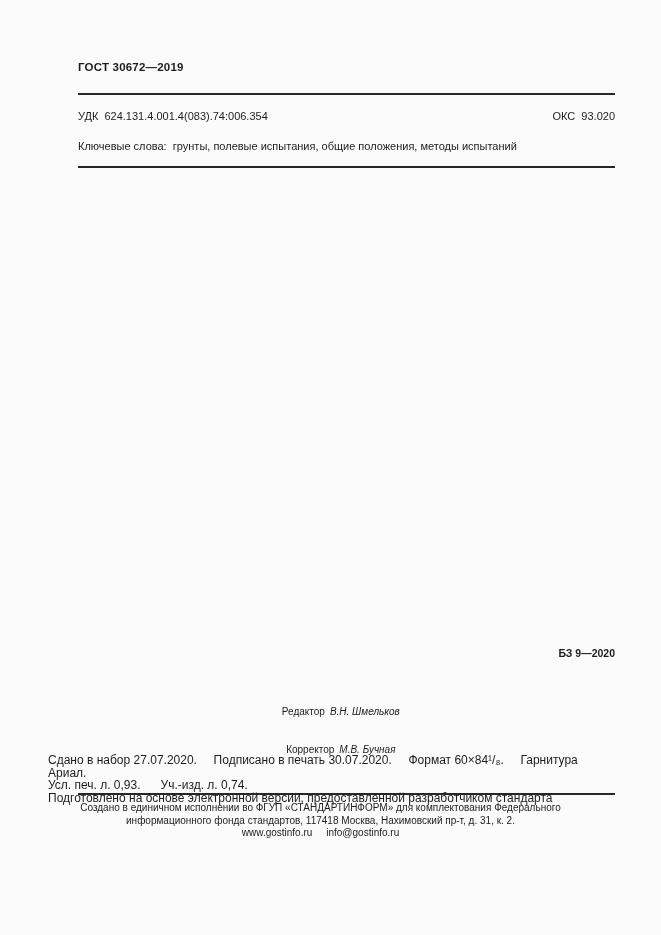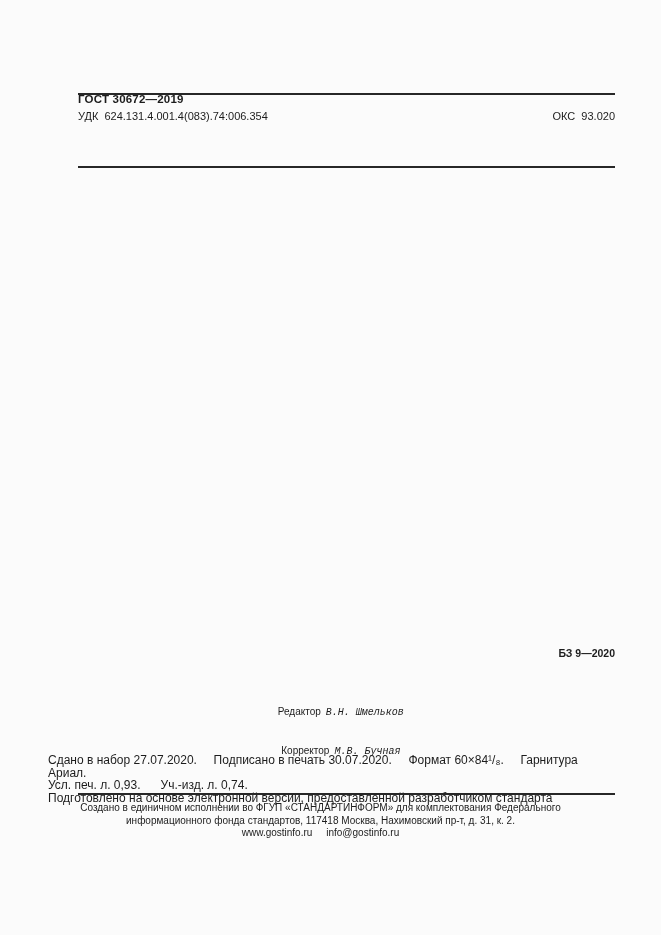--- a/index.html
+++ b/index.html
@@ -13,21 +13,20 @@
     font-family: "Liberation Sans", "DejaVu Sans", sans-serif;
     overflow: hidden;
   }
   .abs { position: absolute; }
 
   .doc-code {
     left: 78px; top: 61px;
     font-size: 11.5px; font-weight: bold;
     letter-spacing: 0.2px;
     white-space: pre;
-    margin-top: 32px;
   }
   .rule {
     left: 78px; width: 537px; height: 2px;
     background: #272727;
   }
   .rule-1 { top: 93px; }
   .rule-2 { top: 166px; }
   .rule-3 { top: 793px; }
 
   .udk-row {
@@ -47,21 +46,21 @@
     white-space: pre;
   }
 
   .staff-block {
     left: 78px; top: 694px; width: 509px;
     text-align: center;
     font-size: 10px; line-height: 12.4px;
   }
   .staff-line { white-space: pre; }
   .staff-role { margin-right: 5px; }
-  .staff-name { font-style: italic; font-family: Liberation Mono, monospace; }
+  .staff-name { font-style: italic; }
 
   .imprint-block {
     left: 48px; top: 754px; width: 540px;
     text-align: left;
     font-size: 12px; line-height: 12.6px;
   }
   .imprint-line { white-space: pre-wrap; }
 
   .publisher-block {
     left: 48px; top: 802px; width: 545px;
@@ -77,20 +76,21 @@
 
   <div class="abs doc-code">ГОСТ 30672—2019</div>
 
   <div class="abs rule rule-1"></div>
 
   <div class="abs udk-row">
     <span>УДК  624.131.4.001.4(083).74:006.354</span>
     <span>ОКС  93.020</span>
   </div>
 
+  <div class="abs keywords">Ключевые слова:  грунты, полевые испытания, общие положения, методы испытаний</div>
 
   <div class="abs rule rule-2"></div>
 
   <div class="abs bz-code">БЗ 9—2020</div>
 
   <div class="abs staff-block">
     <div class="staff-line">
       <span class="staff-role">Редактор</span><span class="staff-name">В.Н. Шмельков</span>
     </div>
     <div class="staff-line">

